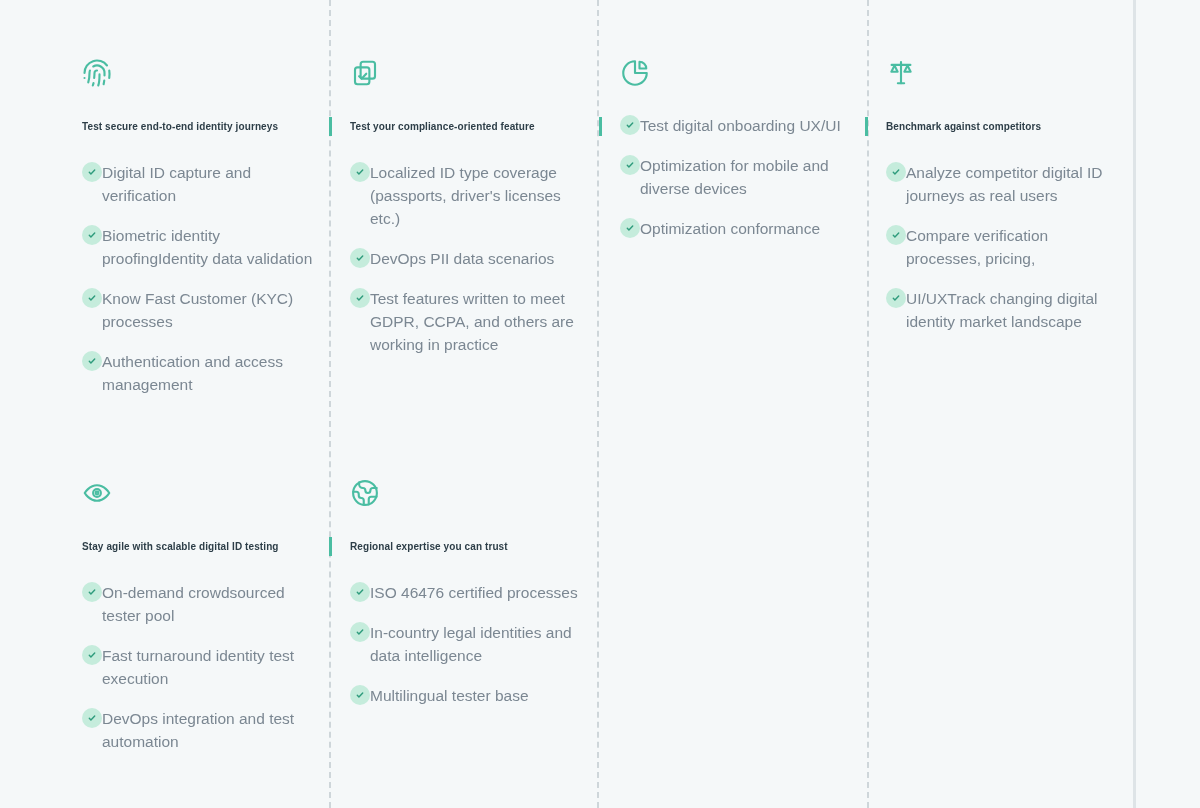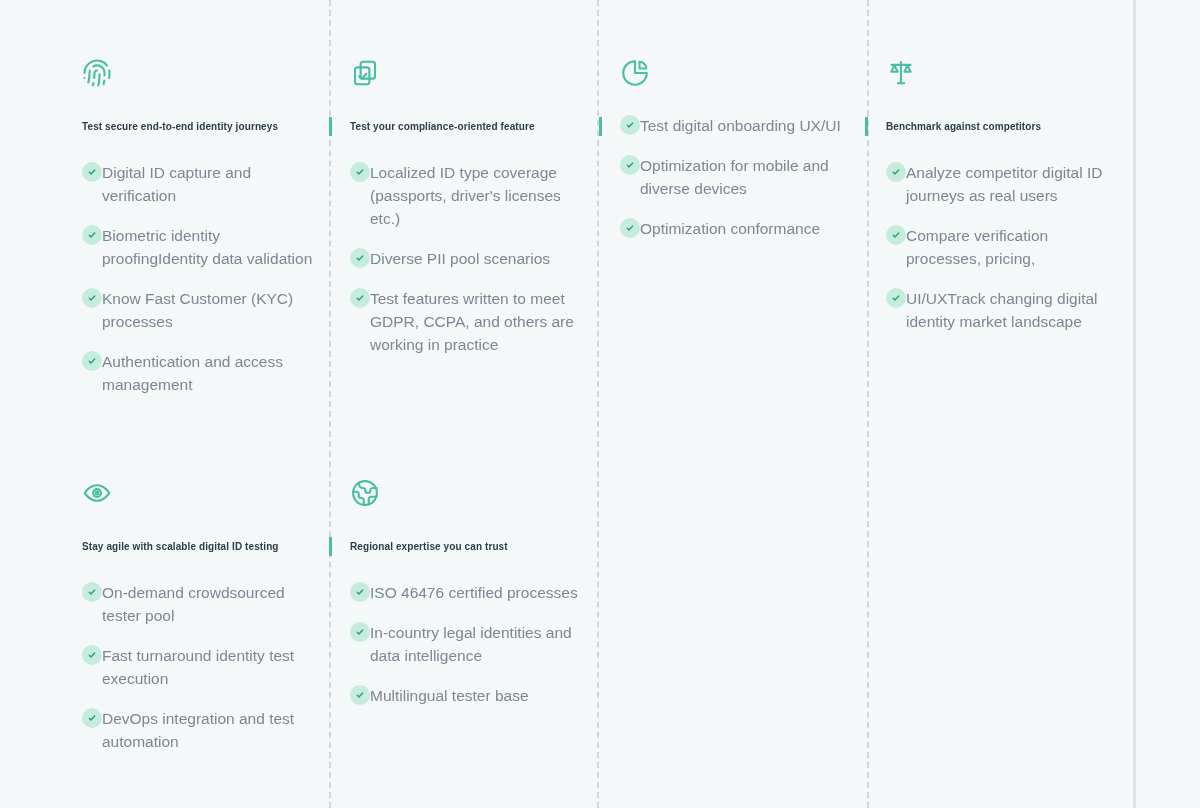--- a/index.html
+++ b/index.html
@@ -154,21 +154,21 @@
               </svg>
             </span>
           <span class="li-text">Localized ID type coverage (passports, driver's licenses etc.)</span>
         </li>
         <li>
           <span class="check-badge">
               <svg viewBox="0 0 20 20" fill="none" stroke="#2f9c7d" stroke-width="2.4" stroke-linecap="round" stroke-linejoin="round">
                 <path d="M5.5 10.5l2.7 2.7 6.3-6.4"></path>
               </svg>
             </span>
-          <span class="li-text">Diverse PII pool scenarios</span>
+          <span class="li-text">DevOps PII data scenarios</span>
         </li>
         <li>
           <span class="check-badge">
               <svg viewBox="0 0 20 20" fill="none" stroke="#2f9c7d" stroke-width="2.4" stroke-linecap="round" stroke-linejoin="round">
                 <path d="M5.5 10.5l2.7 2.7 6.3-6.4"></path>
               </svg>
             </span>
           <span class="li-text">Test features written to meet GDPR, CCPA, and others are working in practice</span>
         </li>
       </ul>

